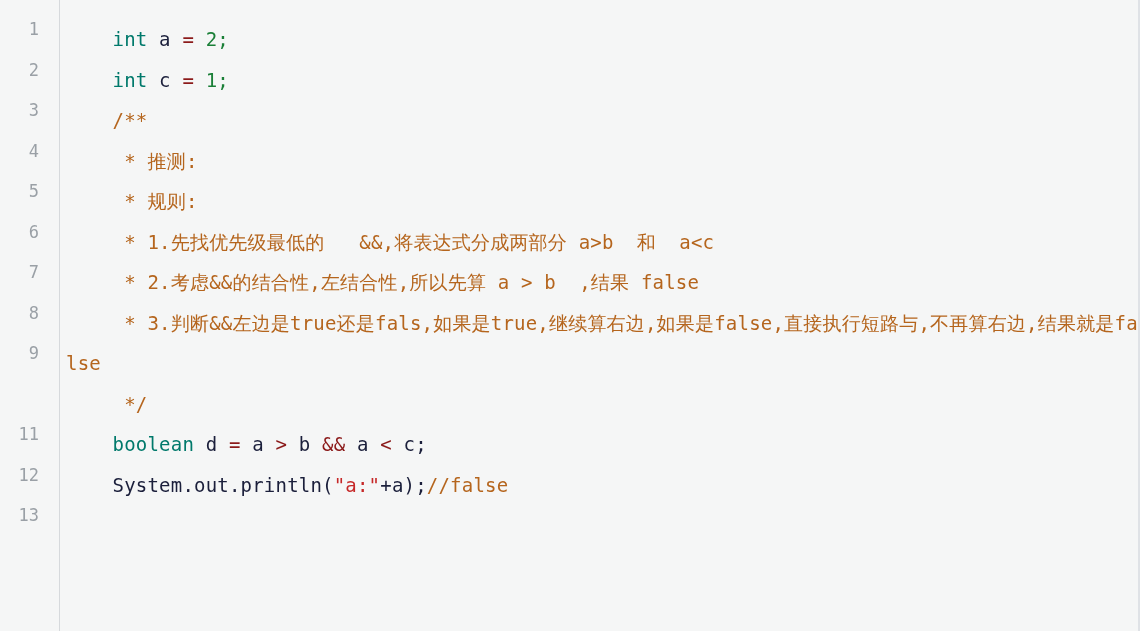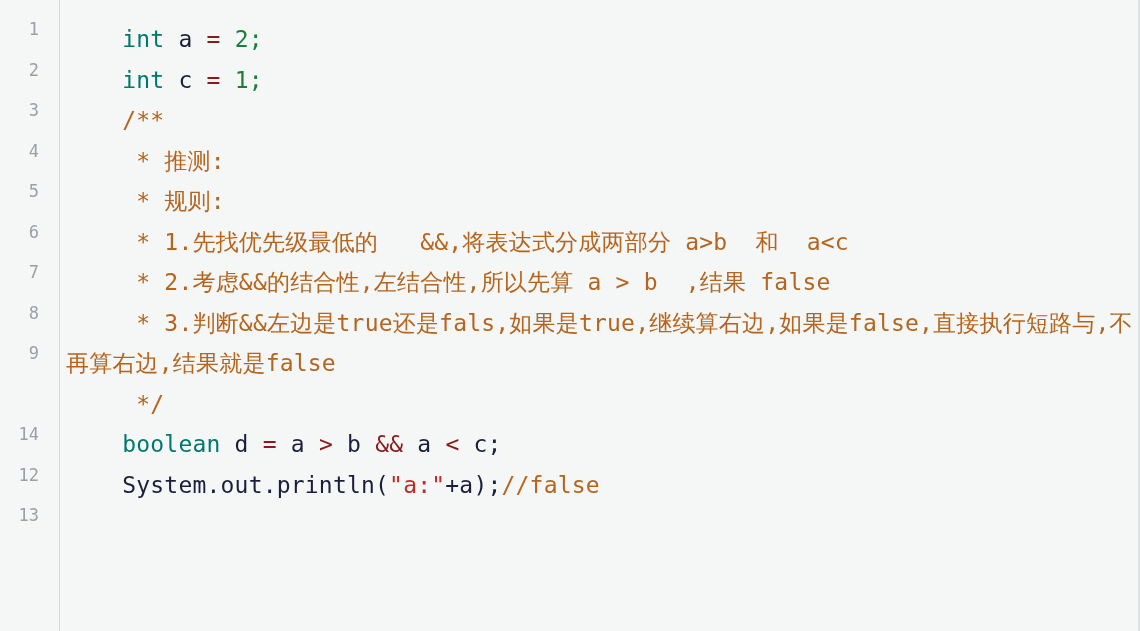--- a/index.html
+++ b/index.html
@@ -55,21 +55,21 @@
   .code {
     flex: 1 1 auto;
     height: 631px;
     padding-top: 19px;
     padding-left: 6px;
     box-sizing: border-box;
     overflow: hidden;
   }
   .line {
     font-family: "DejaVu Sans Mono", "Liberation Mono", monospace;
-    font-size: 23px;
+    font-size: 19px;
     line-height: 40.5px;
     white-space: pre-wrap;
     word-break: break-all;
     letter-spacing: 0.2px;
     color: #1b1f3b;
     height: 40.5px;
   }
   .line.wrap2 {
     height: 81px;
     line-height: 40.5px;
@@ -93,21 +93,21 @@
   <div class="gutter">
       <div class="lnum">1</div>
       <div class="lnum">2</div>
       <div class="lnum">3</div>
       <div class="lnum">4</div>
       <div class="lnum">5</div>
       <div class="lnum">6</div>
       <div class="lnum">7</div>
       <div class="lnum">8</div>
       <div class="lnum h2">9</div>
-      <div class="lnum">14</div>
+      <div class="lnum">11</div>
       <div class="lnum">12</div>
       <div class="lnum">13</div>
     </div>
 
   <div class="code">
       <div class="line"><span class="plain">    </span><span class="kw">int</span><span class="plain"> a </span><span class="op">=</span><span class="plain"> </span><span class="num">2;</span></div>
       <div class="line"><span class="plain">    </span><span class="kw">int</span><span class="plain"> c </span><span class="op">=</span><span class="plain"> </span><span class="num">1;</span></div>
       <div class="line"><span class="plain">    </span><span class="cmt">/**</span></div>
       <div class="line"><span class="plain">     </span><span class="cmt">* 推测:</span></div>
       <div class="line"><span class="plain">     </span><span class="cmt">* 规则:</span></div>

